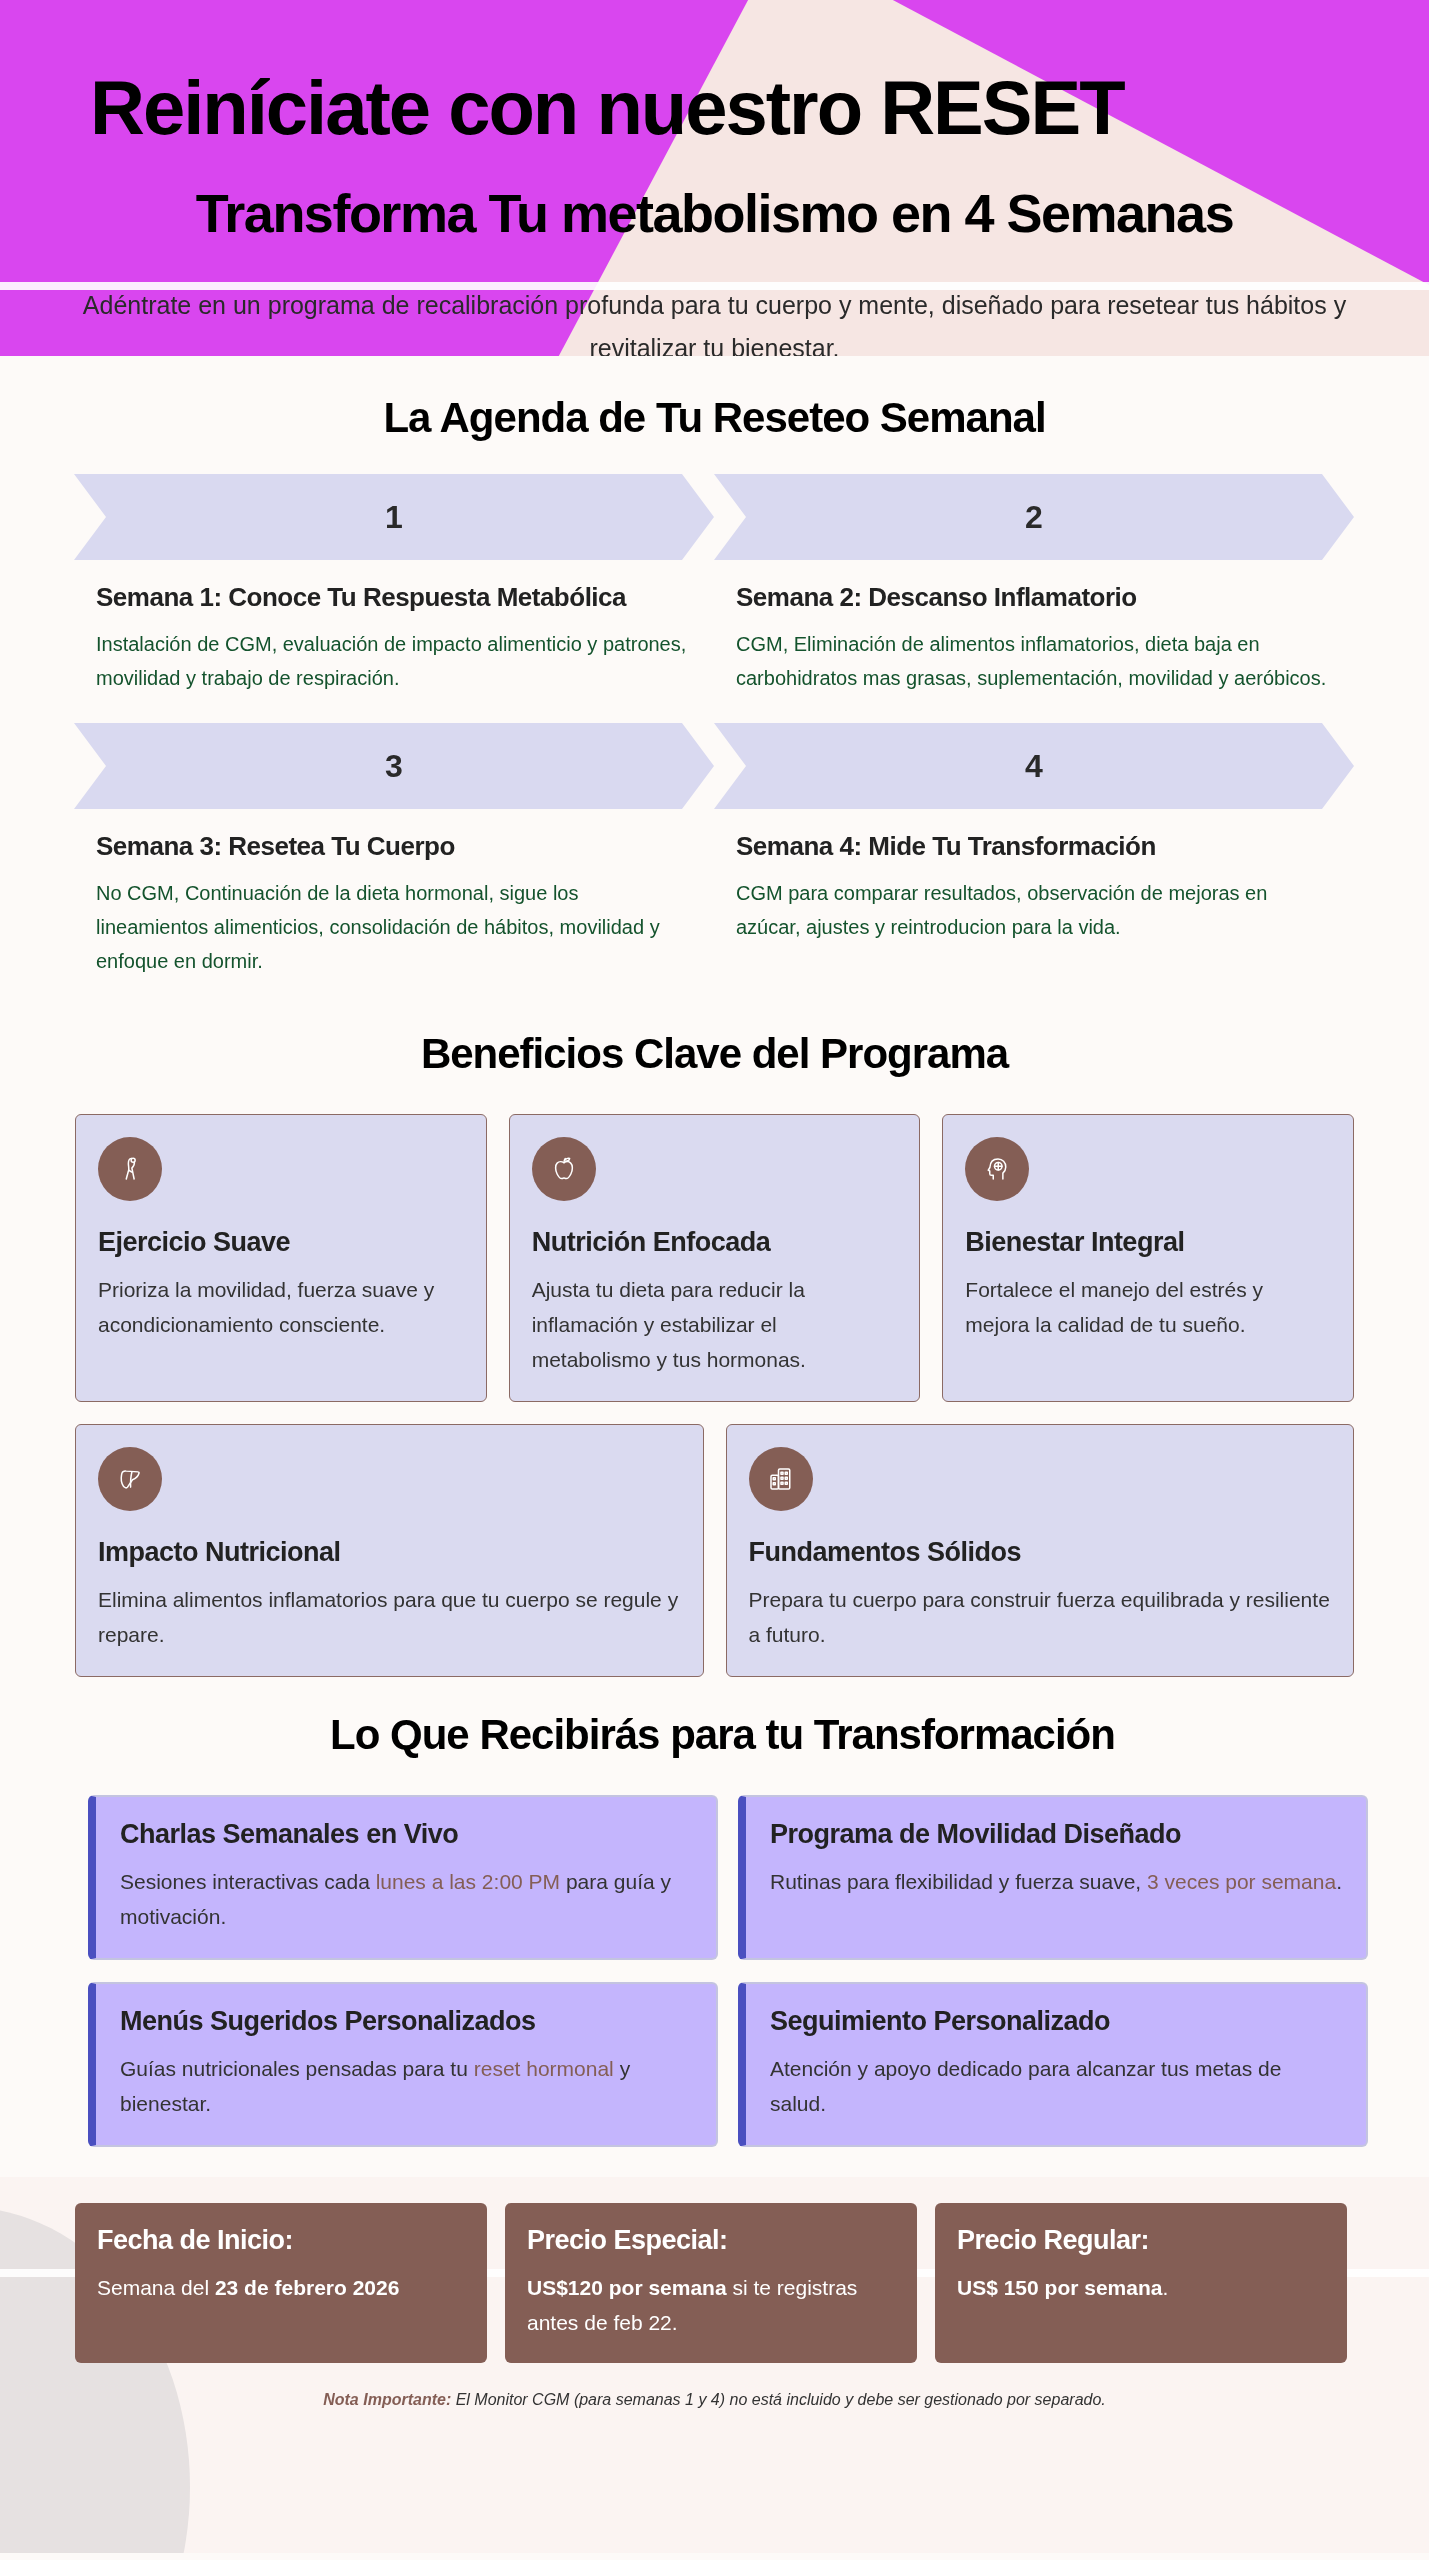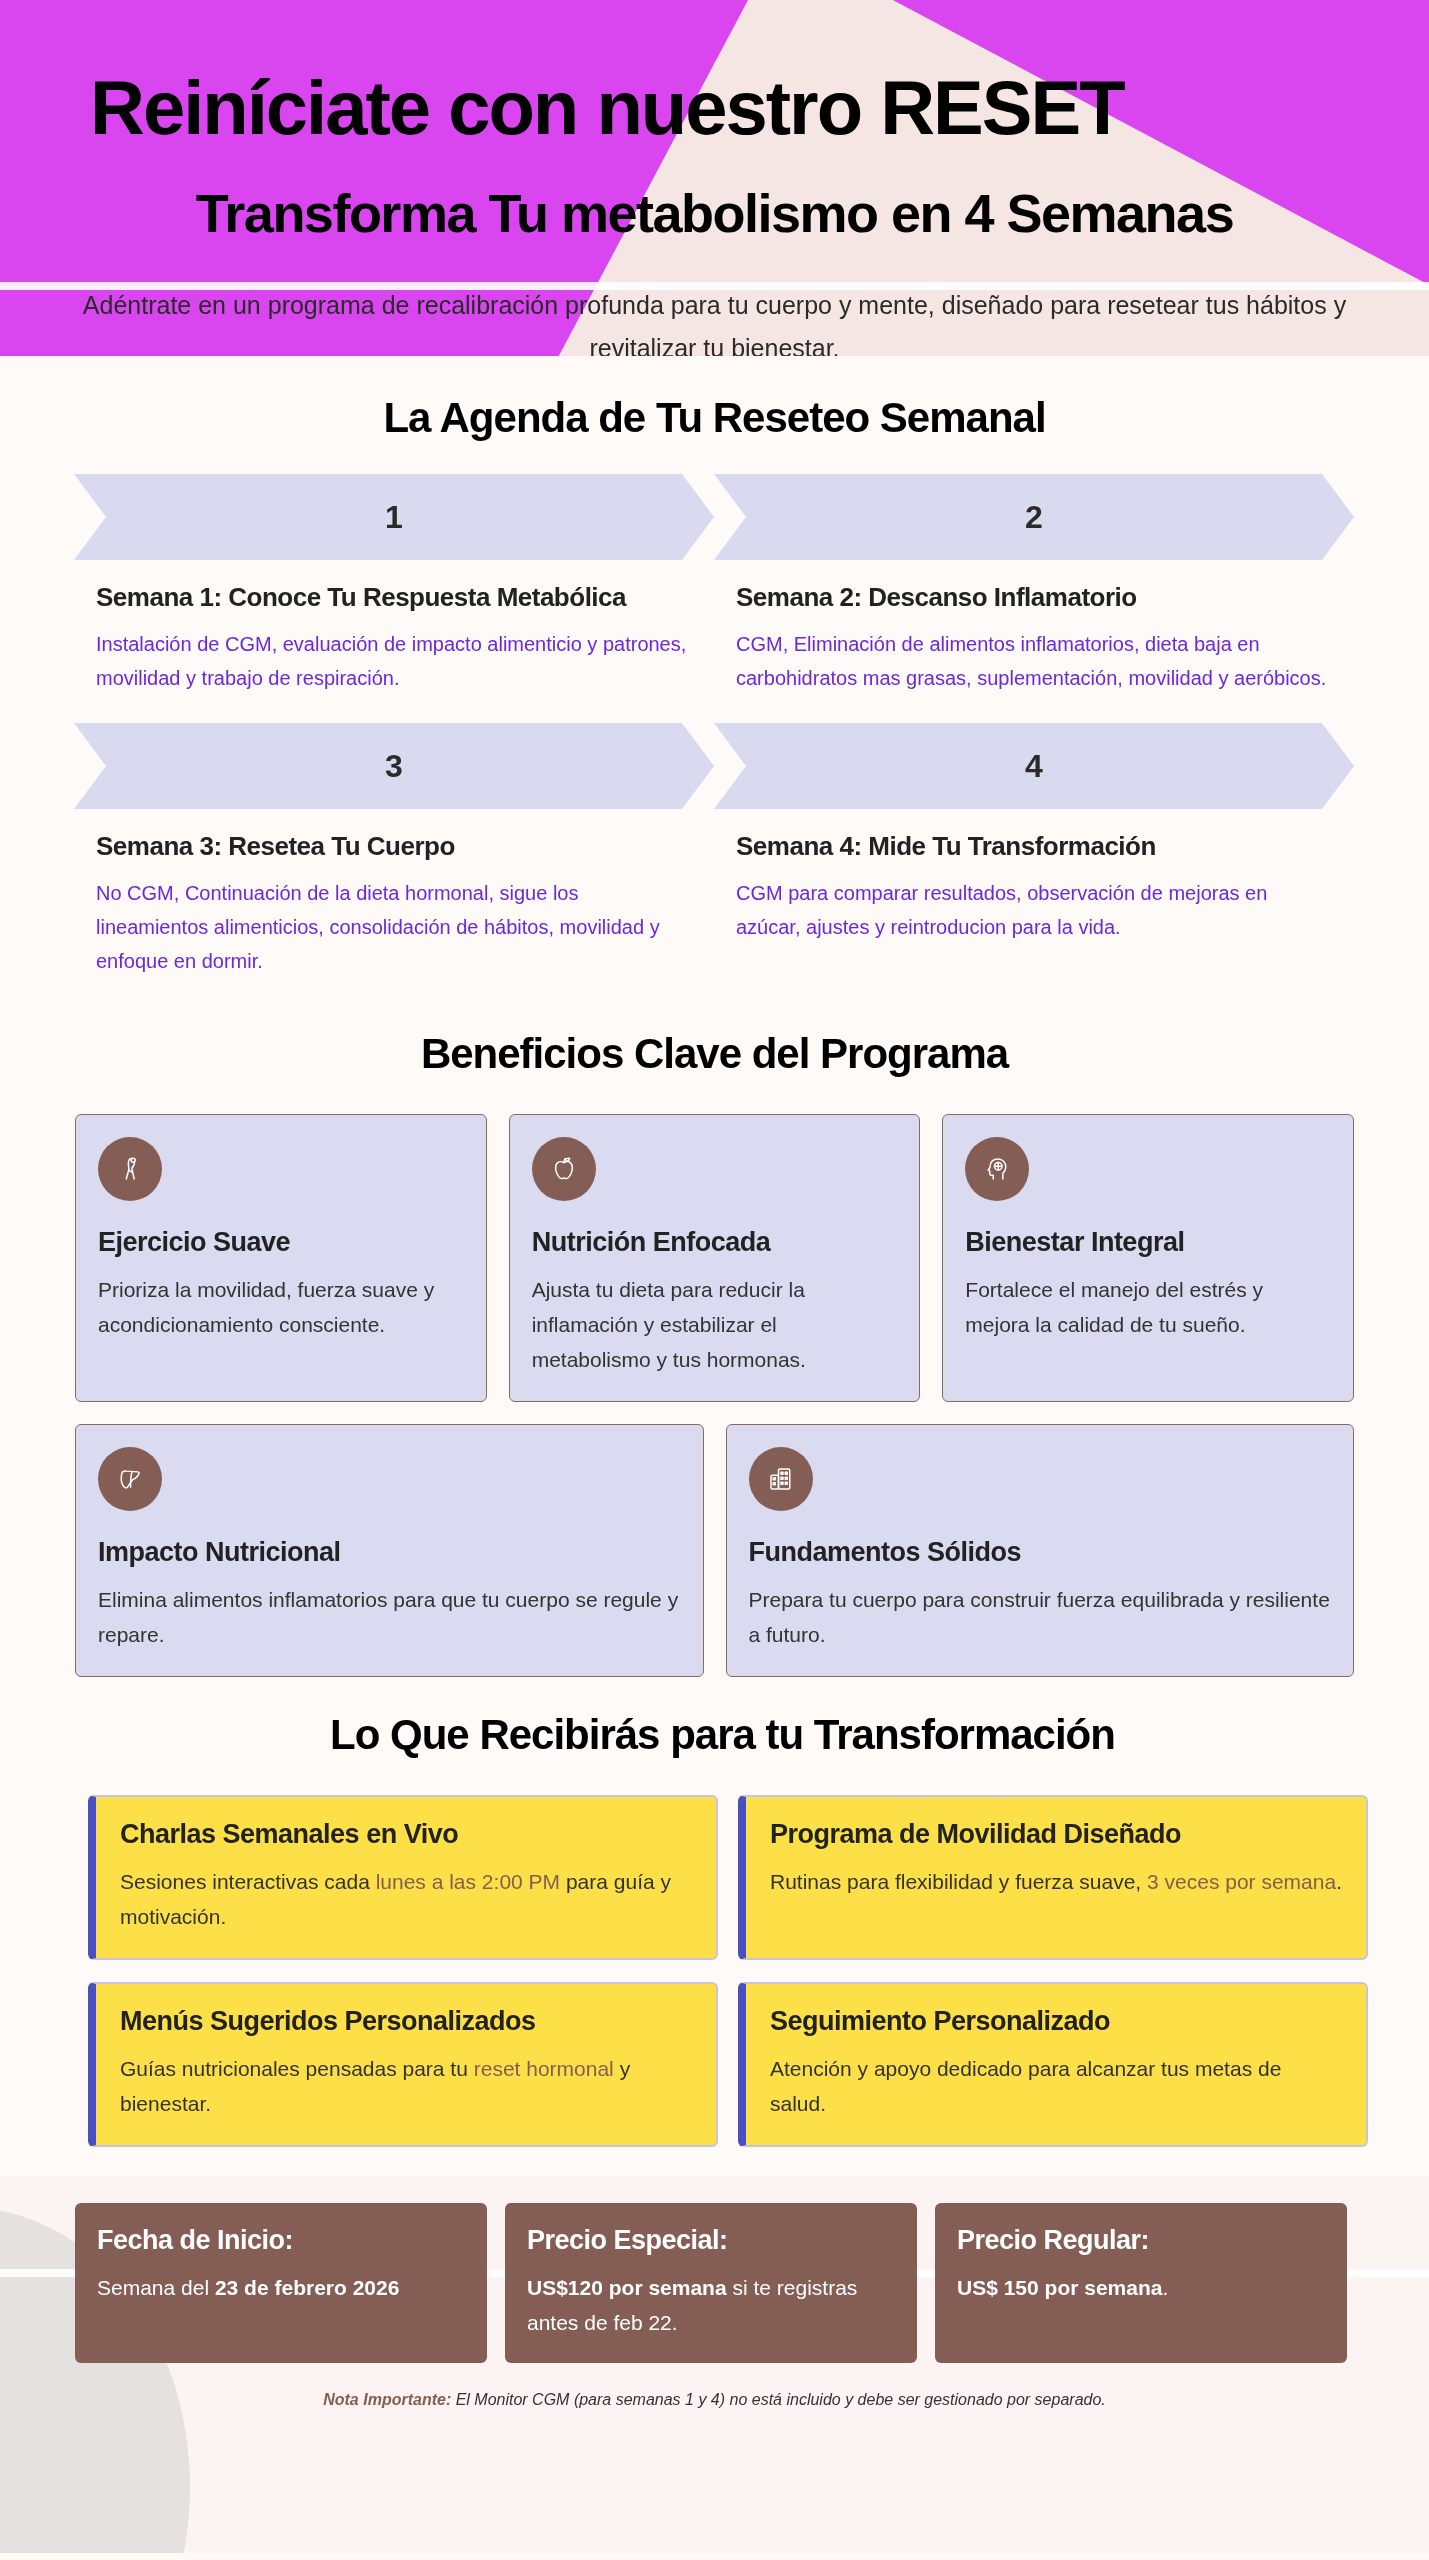--- a/index.html
+++ b/index.html
@@ -64,21 +64,21 @@
     .week-chevron {
       height: 86px; width: 640px;
       background: #d9d9f0;
       clip-path: polygon(0 0, 95% 0, 100% 50%, 95% 100%, 0 100%, 5% 50%);
       display: flex; align-items: center; justify-content: center;
       font-size: 32px; font-weight: 700; color: #2a2a2a;
       position: relative;
     }
     .week-body { padding: 22px 22px 0 22px; }
     .week-title { font-size: 26px; font-weight: 700; color: #222; letter-spacing: -0.5px; margin-bottom: 14px; }
-    .week-desc { font-size: 20px; line-height: 34px; color: #6d28d9; }
+    .week-desc { font-size: 20px; line-height: 34px; color: #14532d; }
 
     
     .benefits { padding-top: 52px; }
     .benefits .section-heading { margin-bottom: 36px; }
     .benefits-row {
       display: grid; gap: 22px; margin: 0 75px 22px 75px;
     }
     .benefits-row.three { grid-template-columns: repeat(3, 1fr); }
     .benefits-row.two { grid-template-columns: repeat(2, 1fr); }
     .benefit-card {
@@ -95,21 +95,21 @@
     .benefit-desc { font-size: 21px; line-height: 35px; color: #333; }
 
     
     .deliverables { padding-top: 12px; padding-left: 16px; }
     .deliverables .section-heading { margin-bottom: 36px; }
     .deliv-grid {
       display: grid; grid-template-columns: 630px 630px; column-gap: 20px; row-gap: 22px;
       margin-left: 72px;
     }
     .deliv-card {
-      background: #fde047; border: 2px solid #c4c4e0; border-left: 8px solid #4a4fc0;
+      background: #c4b5fd; border: 2px solid #c4c4e0; border-left: 8px solid #4a4fc0;
       border-radius: 6px; padding: 22px 24px 24px 24px; min-height: 162px;
     }
     .deliv-title { font-size: 27px; font-weight: 700; color: #222; letter-spacing: -0.5px; margin-bottom: 14px; }
     .deliv-desc { font-size: 21px; line-height: 35px; color: #333; }
     .hl { color: #845e55; }
 
     
     .investment {
       position: relative; margin-top: 30px; padding-top: 26px; height: 376px; overflow: hidden;
       background: #fbf4f2;

